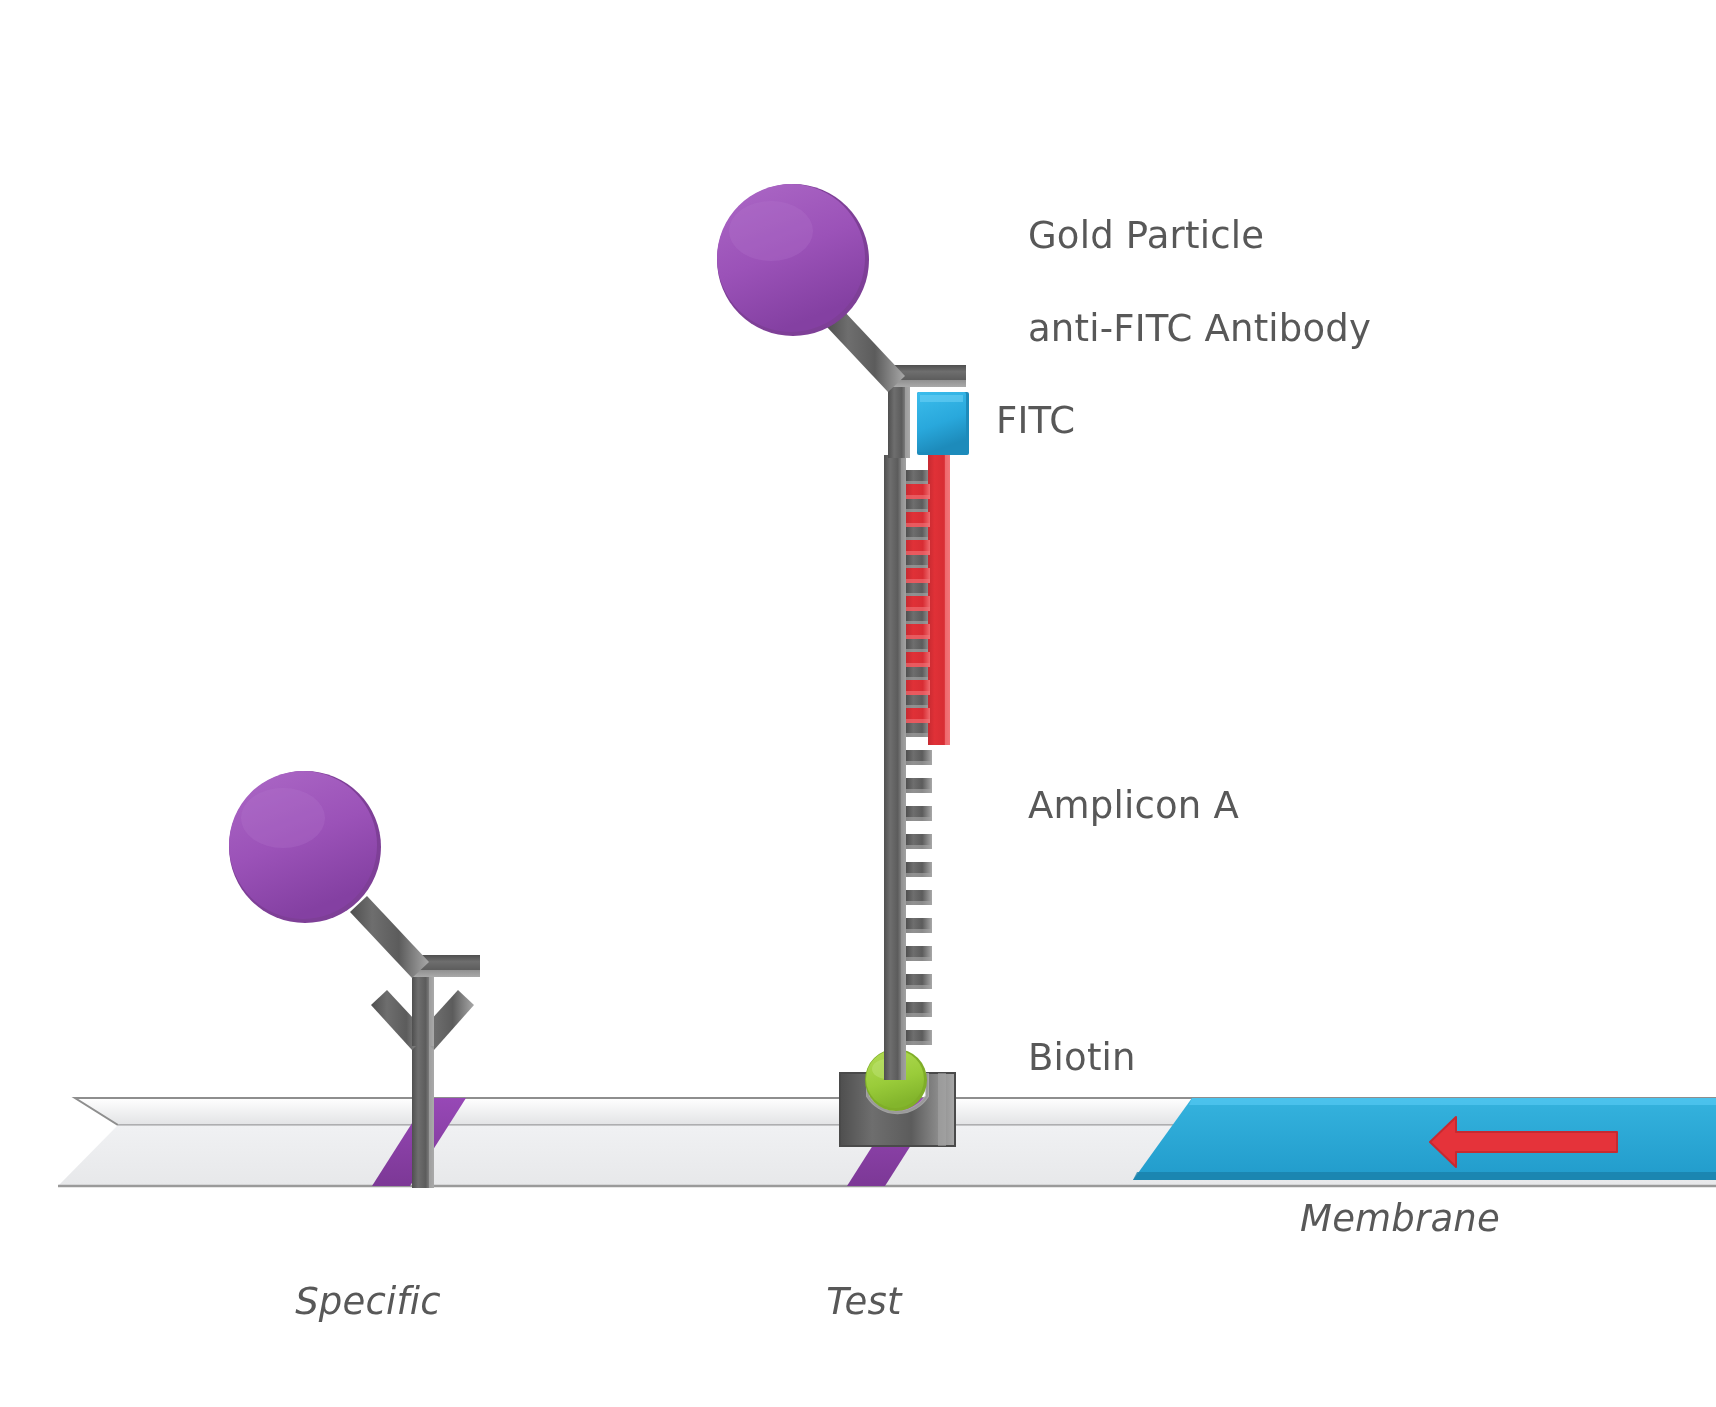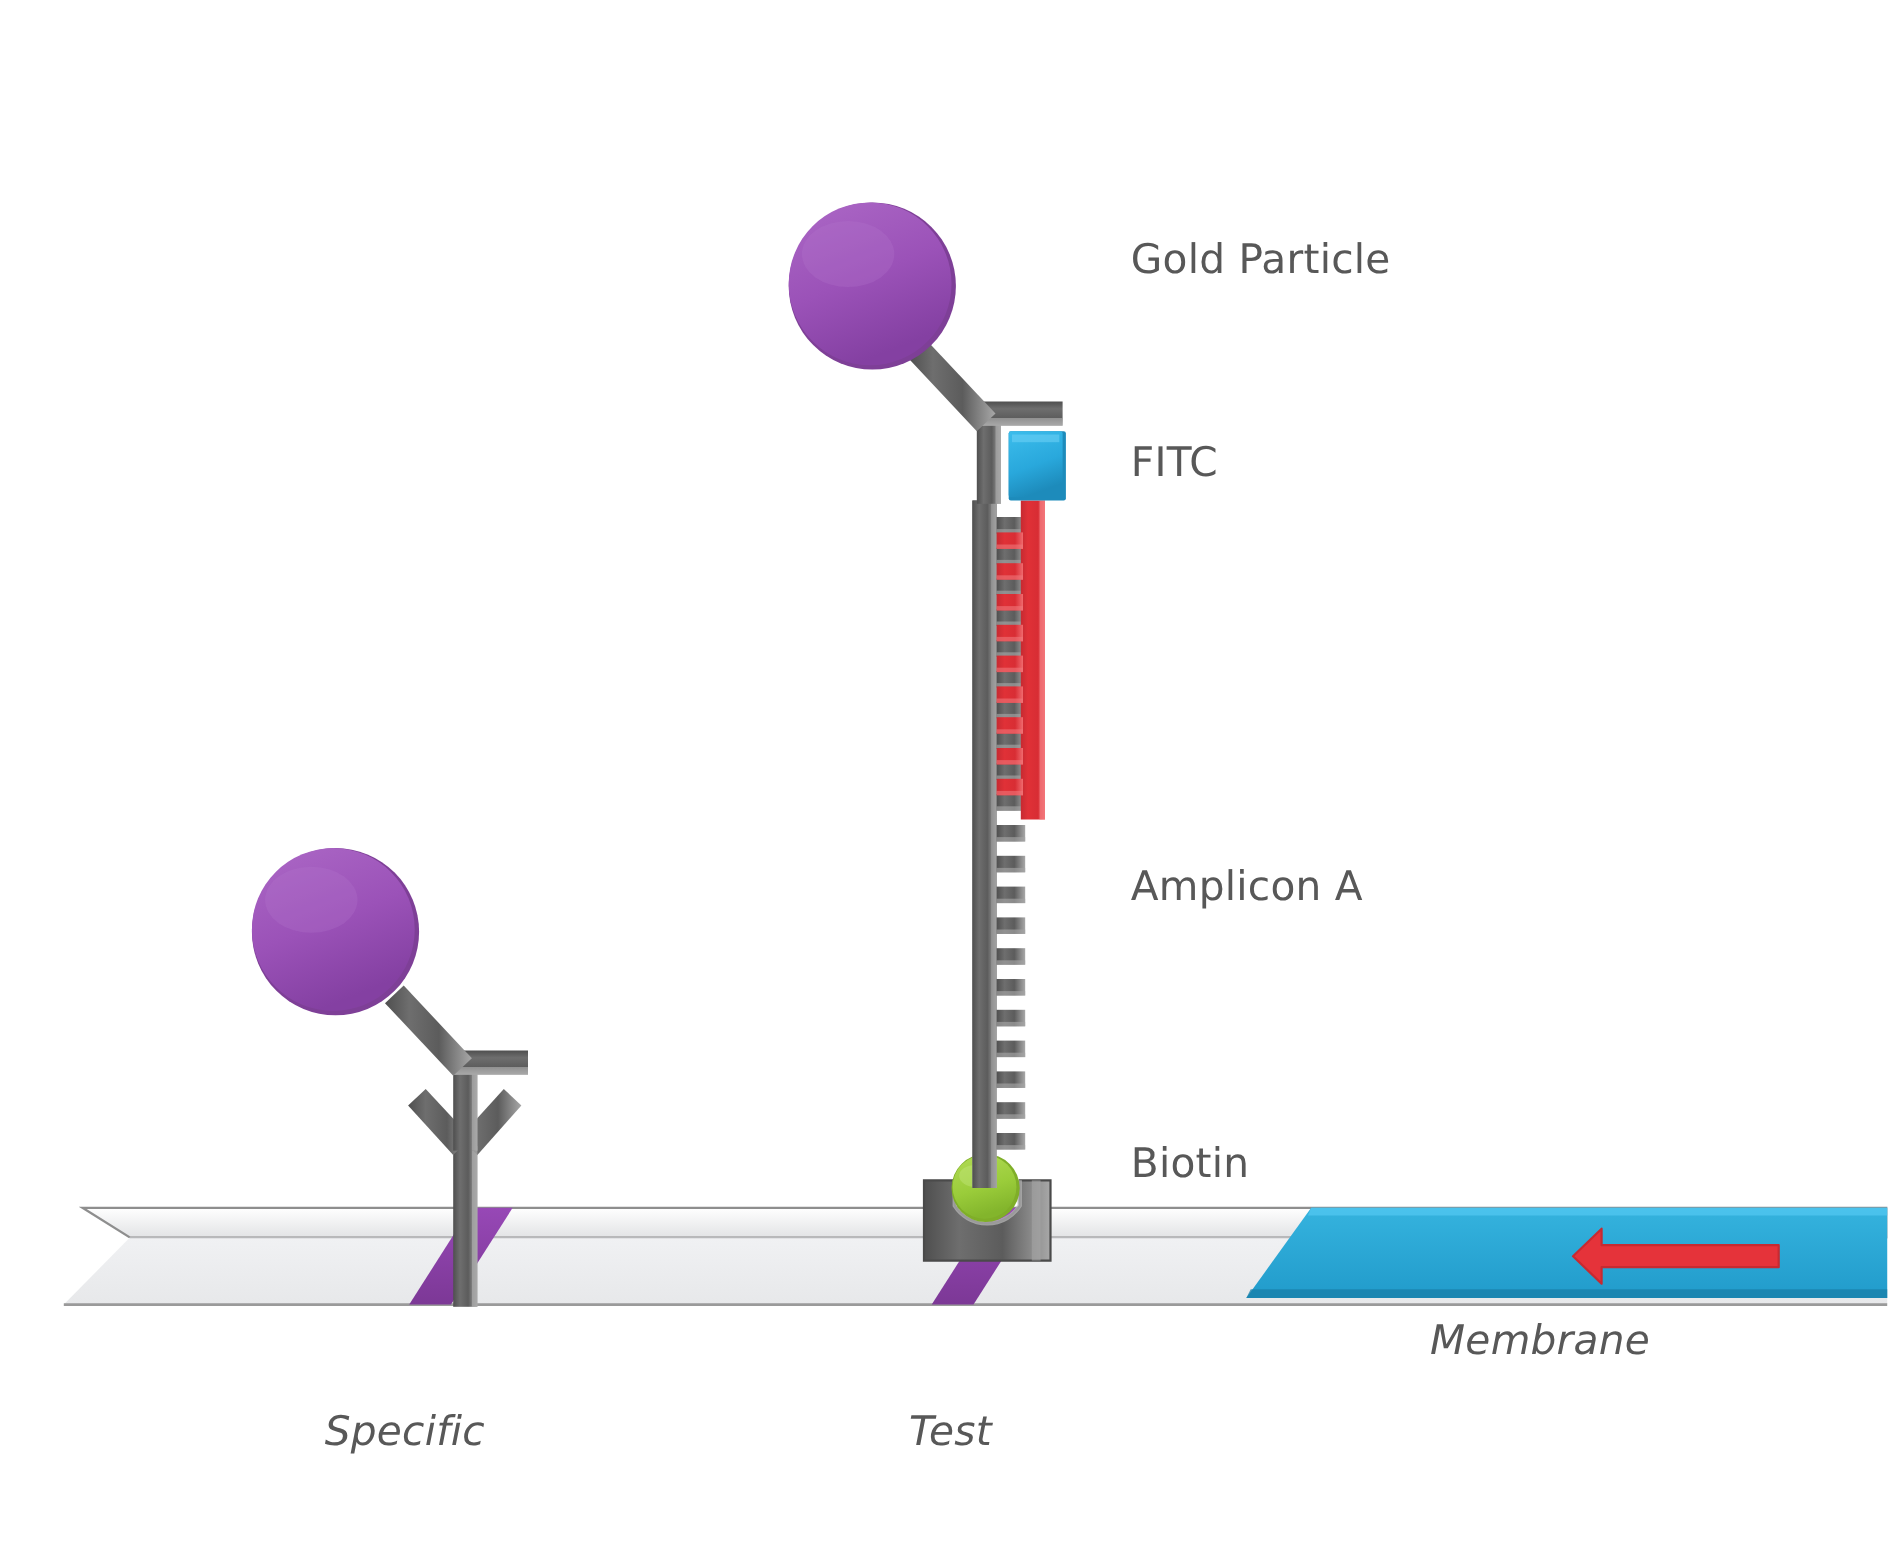--- a/index.html
+++ b/index.html
@@ -268,22 +268,23 @@
     <g>
       <circle cx="793" cy="260" r="76" fill="#7E3F97"></circle>
       <circle cx="791" cy="258" r="74" fill="url(#gradPurple)"></circle>
       <ellipse cx="771" cy="231" rx="42" ry="30" fill="#B575CE" opacity="0.28"></ellipse>
     </g>
 
   </svg>
 
   <div class="lbl" style="left:1028px; top:214px;">Gold Particle</div>
 
-
-  <div class="lbl" style="left:1028px; top:399px;">FITC</div>
+  <div class="lbl" style="left:1028px; top:307px;">anti-FITC Antibody</div>
+
+  <div class="lbl" style="left:996px; top:399px;">FITC</div>
 
 
   <div class="lbl" style="left:1028px; top:784px;">Amplicon A</div>
 
   <div class="lbl" style="left:1028px; top:1036px;">Biotin</div>
 
   <div class="lbl lbl-center" style="left:238px; top:1198px; width:260px;">
     <div>Specific</div>
     <div>Band</div>
   </div>

